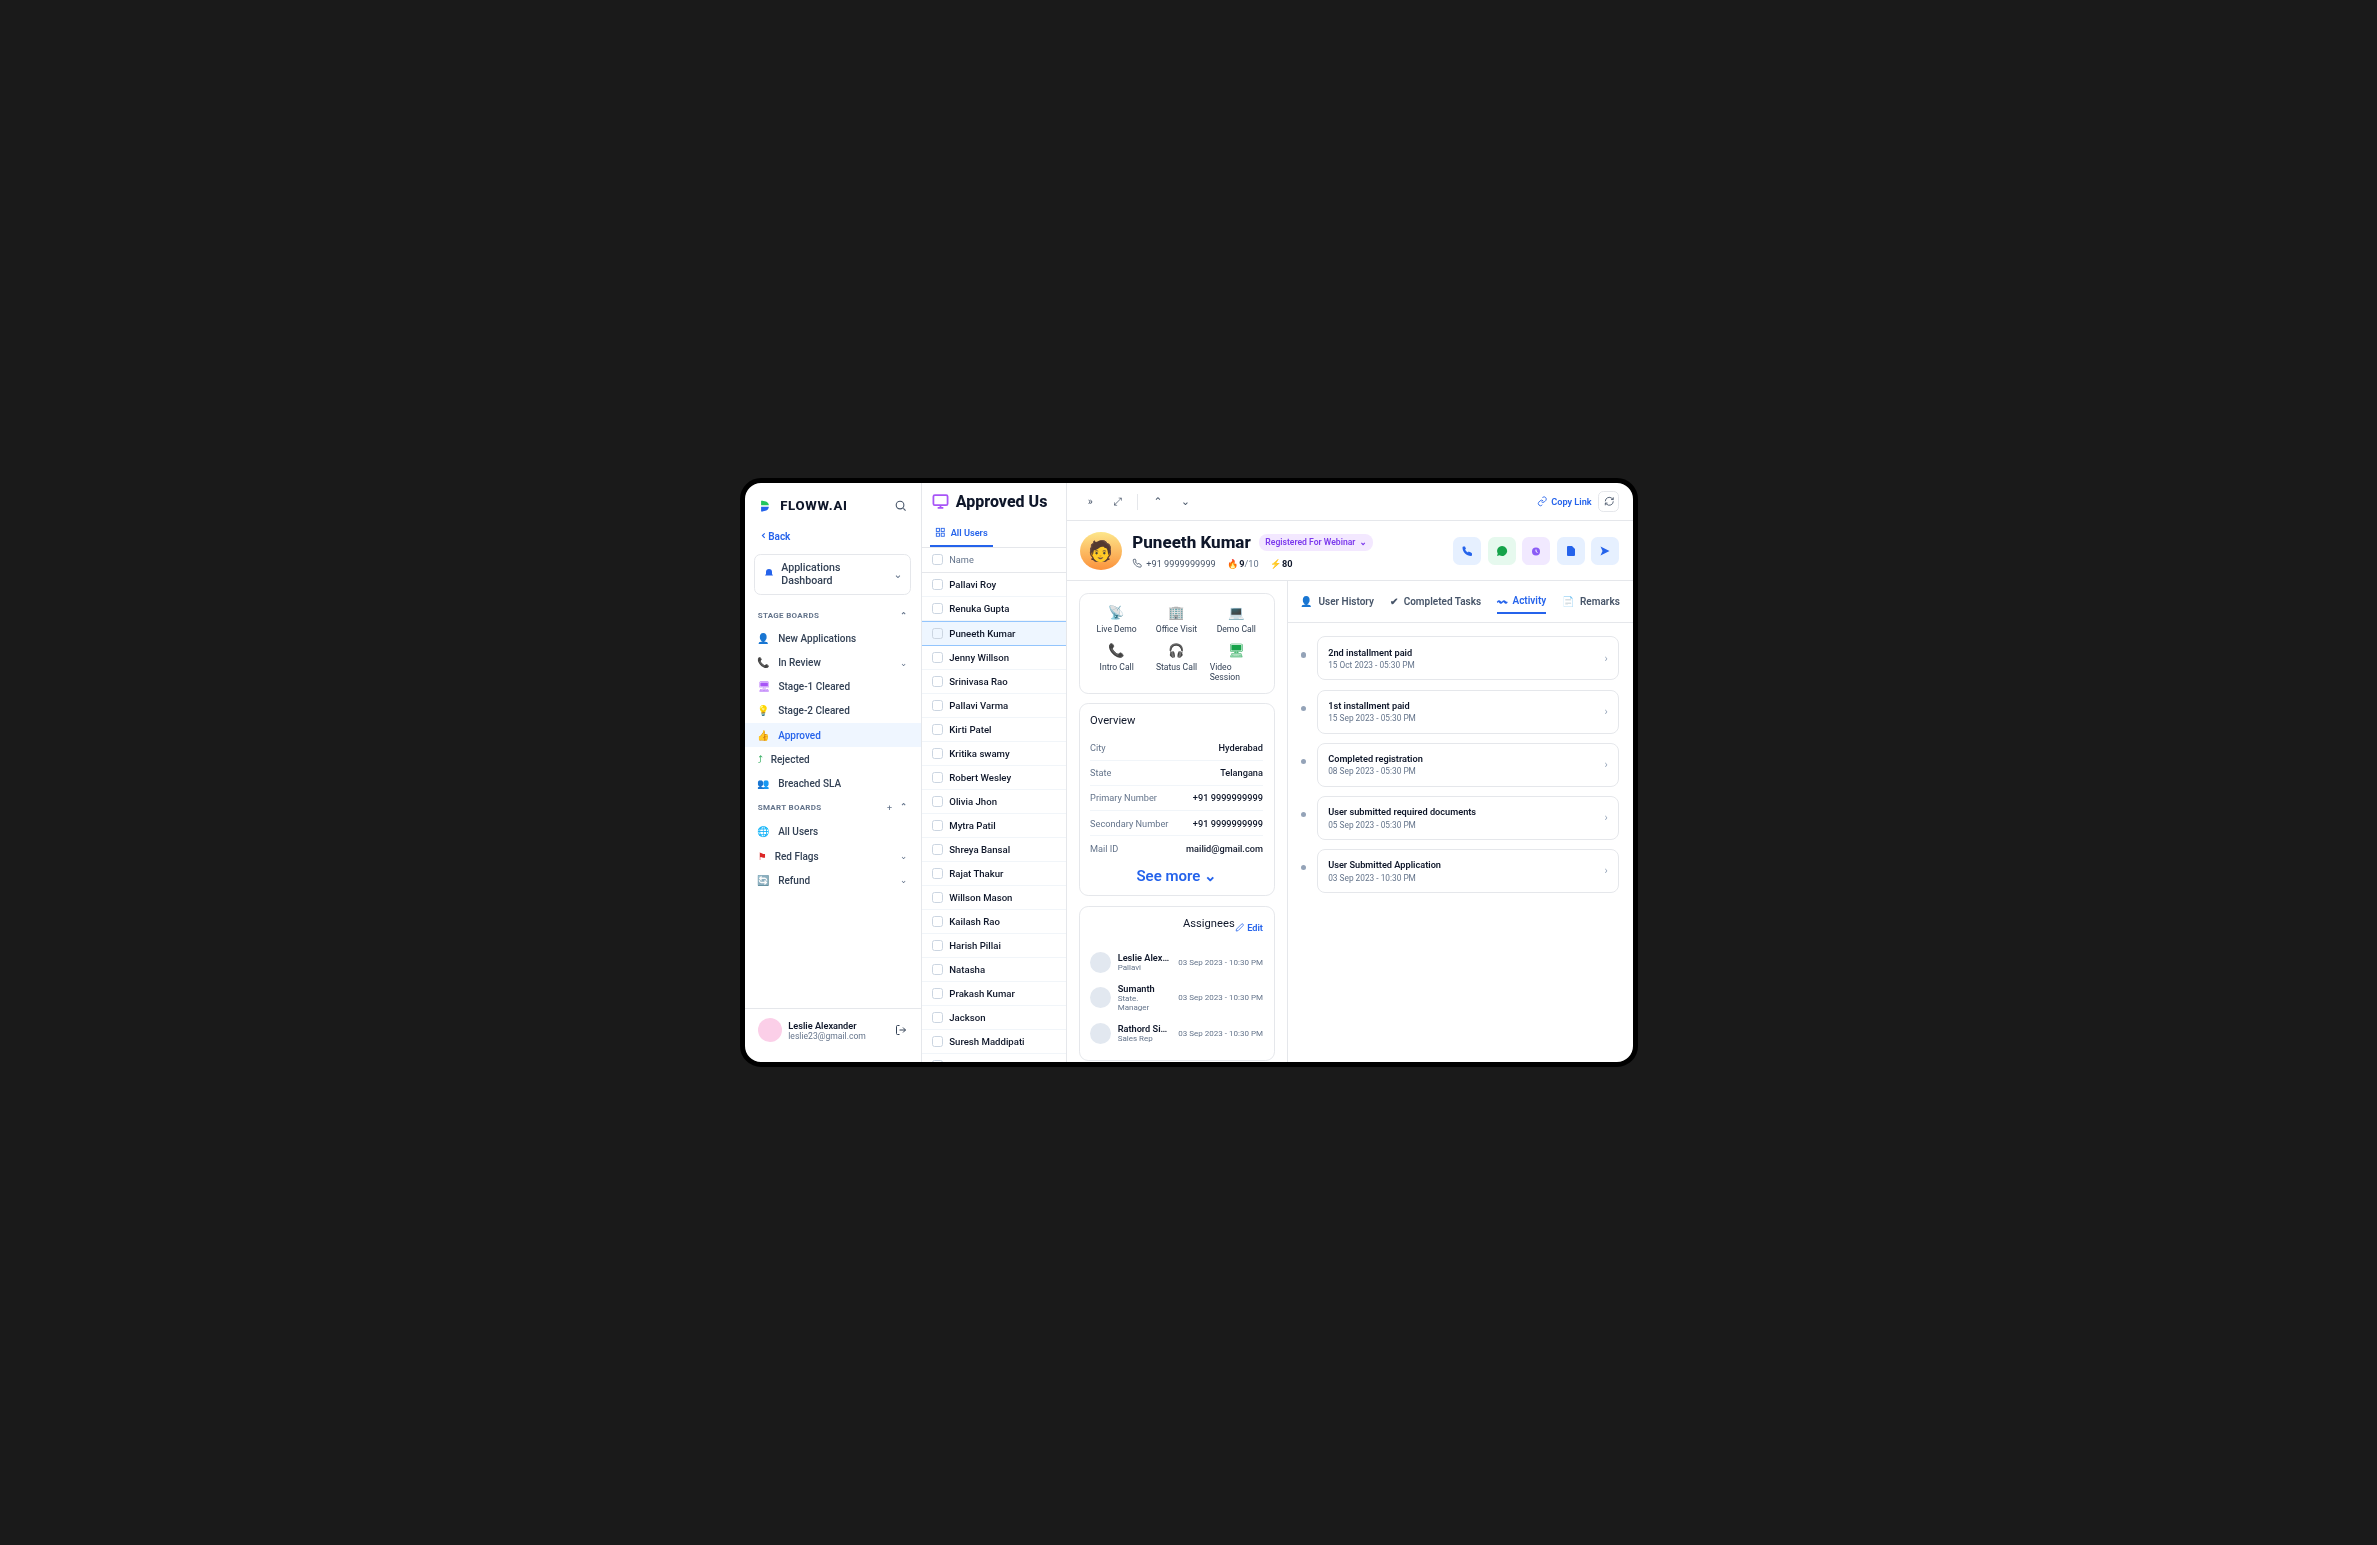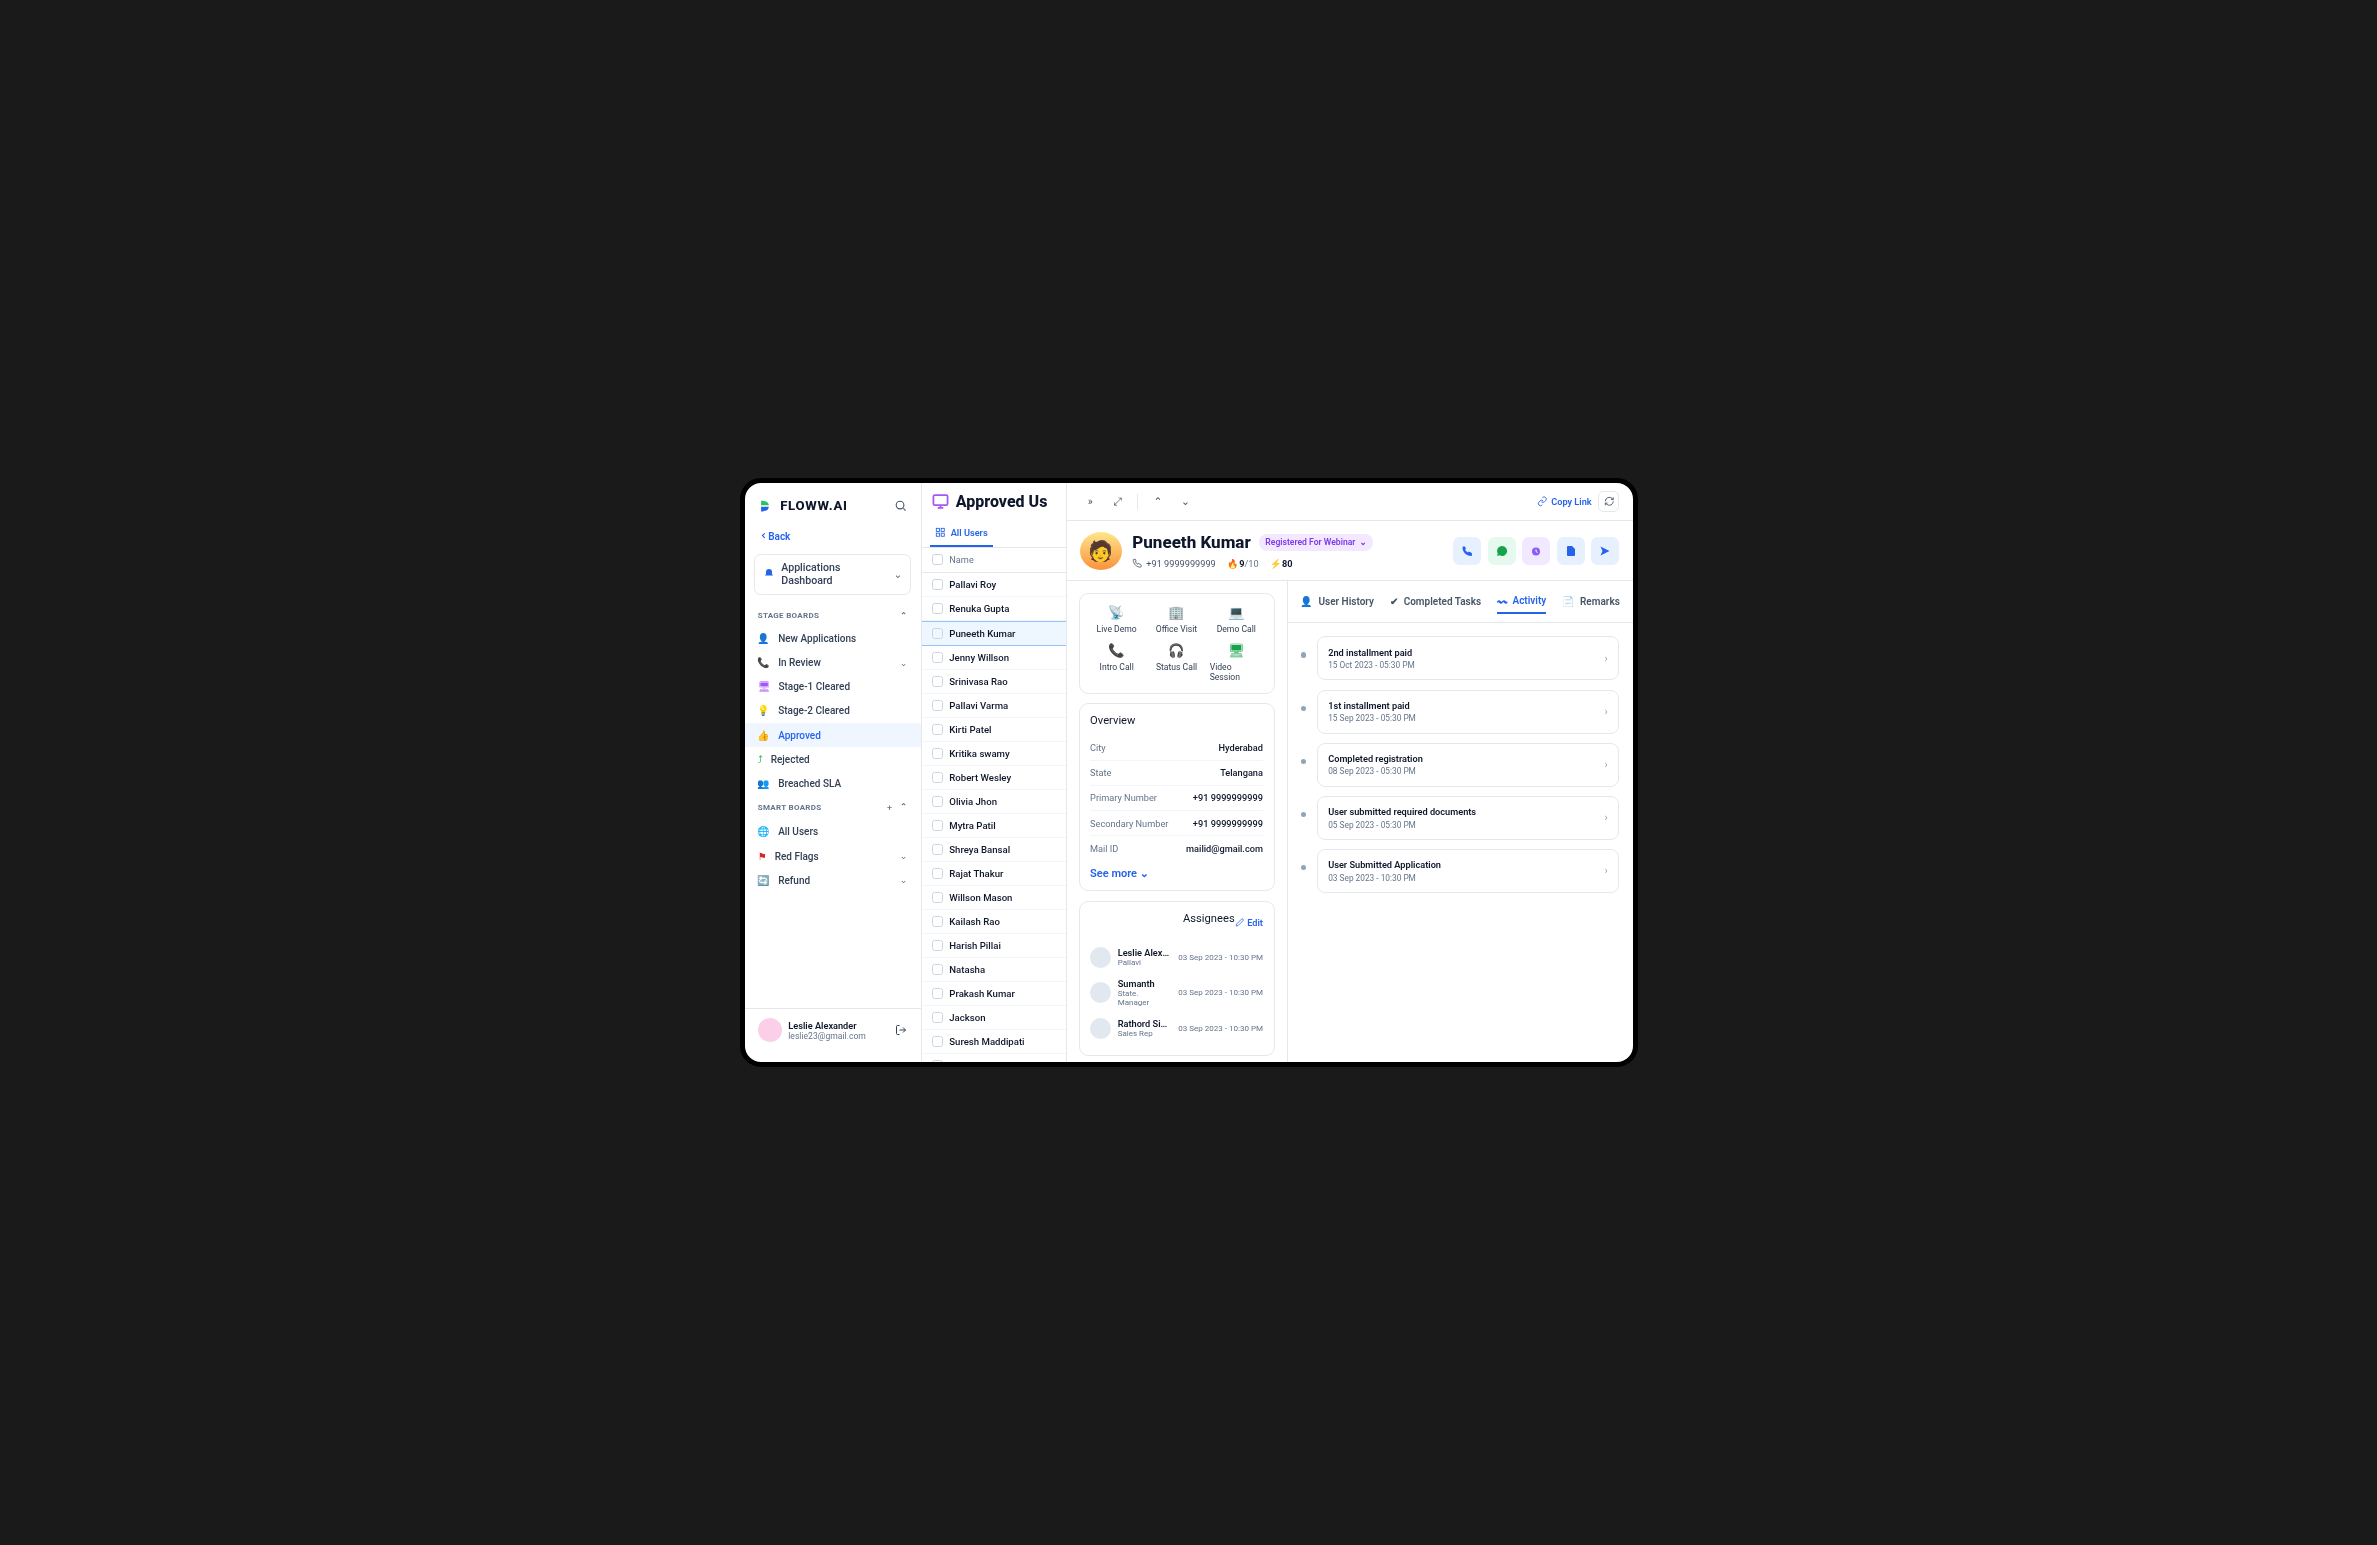--- a/index.html
+++ b/index.html
@@ -58,21 +58,21 @@
 .left-col{width:221px;padding:12px;border-right:0.7px solid #e5e7eb;overflow-y:auto}
 .card{border:0.7px solid #e5e7eb;border-radius:9.2px;padding:10.6px;margin-bottom:9.2px}
 .quick-grid{display:grid;grid-template-columns:repeat(3,1fr);gap:9.2px 6.6px}
 .q-item{display:flex;flex-direction:column;align-items:center;gap:4px;font-size:8.6px;color:#334155;cursor:pointer}
 .q-item .ic{font-size:13.2px}
 .card h3{font-size:11.2px;font-weight:400;color:#0f172a;margin-bottom:8px}
 .ov-row{display:flex;justify-content:space-between;padding:6.6px 0;border-bottom:0.7px solid #f1f5f9;font-size:9.2px}
 .ov-row:last-child{border:none}
 .ov-row .k{color:#64748b}
 .ov-row .v{color:#0f172a;font-weight:500}
-.see-more{color:#2563eb;font-weight:600;font-size:11px;text-align:left;padding-top:6.6px;cursor:pointer}
+.see-more{color:#2563eb;font-weight:600;font-size:15px;text-align:center;padding-top:6.6px;cursor:pointer}
 .assignees .edit{color:#2563eb;font-weight:600;font-size:9.2px;display:flex;align-items:center;gap:3.3px;cursor:pointer}
 .as-head{display:flex;justify-content:flex-end;align-items:center;margin-bottom:8px}
 .as-row{display:flex;align-items:center;gap:6.6px;padding:5.3px 0}
 .as-av{width:21px;height:21px;border-radius:50%;background:#e2e8f0;flex-shrink:0}
 .as-row .mid{flex:1;min-width:0}
 .as-row .nm2{font-weight:600;font-size:9.2px;color:#0f172a;white-space:nowrap;overflow:hidden;text-overflow:ellipsis}
 .as-row .role{font-size:8px;color:#64748b}
 .as-row .ts{font-size:8px;color:#64748b;white-space:nowrap}
 .right-col{flex:1;display:flex;flex-direction:column;overflow:hidden}
 .r-tabs{display:flex;gap:16px;padding:8px 13.2px;border-bottom:0.7px solid #e5e7eb;overflow-x:auto}

